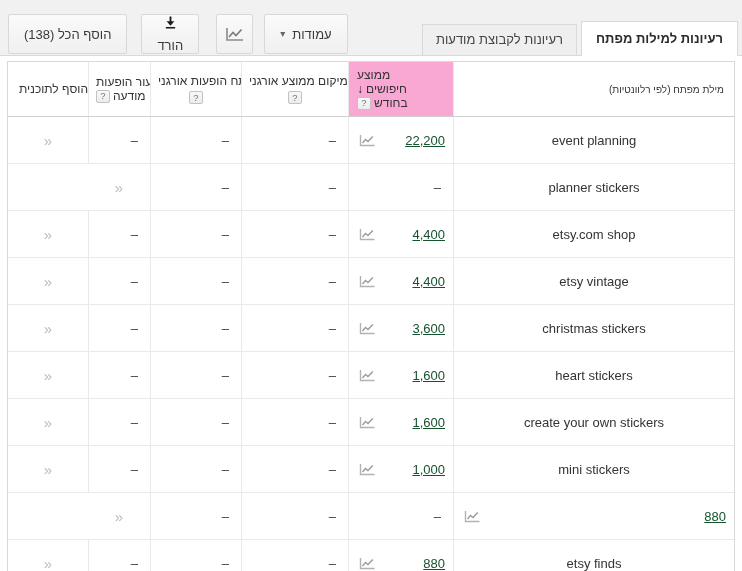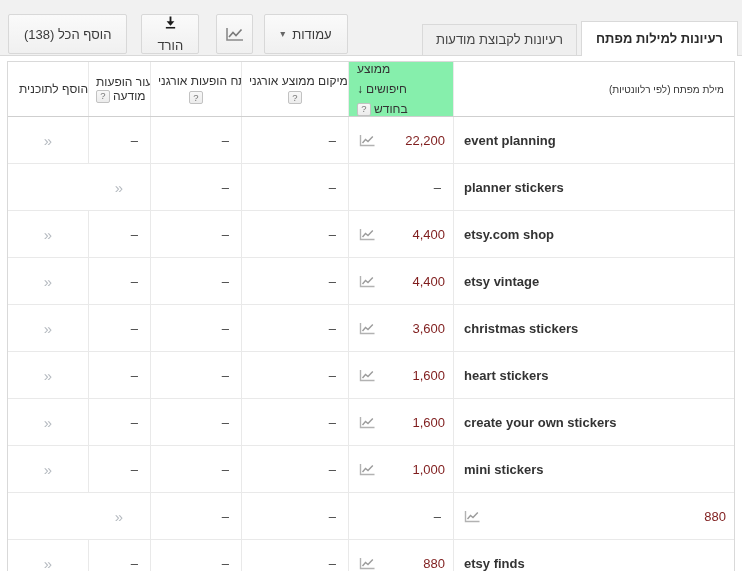--- a/index.html
+++ b/index.html
@@ -28,38 +28,38 @@
   
   .table { position:absolute; top:61px; right:7px; left:7px;
            border:1px solid #d9d9d9; background:#fff; }
   .grid-row { display:grid; grid-template-columns:1fr 105px 107px 91px 62px 80px; }
   .grid-row > div { overflow:hidden; }
   .grid-row > div:not(:last-child) { border-left:1px solid #e9e9e9; }
 
   .thead { height:55px; border-bottom:1px solid #cfcfcf; font-size:12px; color:#333; }
   .thead > div { display:flex; }
   .th-keyword { align-items:center; justify-content:flex-start; padding:0 10px; font-size:10px; }
-  .th-search { background:#86efac; flex-direction:column; align-items:flex-end;
-               justify-content:space-between; padding:0 8px; line-height:14px; }
+  .th-search { background:#f9a8d4; flex-direction:column; align-items:flex-end;
+               justify-content:center; padding:0 8px; line-height:14px; }
   .th-line { display:flex; align-items:center; gap:3px; white-space:nowrap; }
   .sort-arrow { font-weight:bold; color:#222; font-size:12px; }
   .th-stack { flex-direction:column; align-items:flex-end; justify-content:center;
               padding:0 7px; line-height:14px; white-space:nowrap; }
   .help { display:inline-flex; align-items:center; justify-content:center;
           width:14px; height:13px; border:1px solid #c2c2c2; border-radius:2px;
           background:linear-gradient(#f8f8f8,#ececec); color:#777; font-size:9.5px;
           line-height:1; cursor:pointer; flex:0 0 auto; }
   .help-center { align-self:center; margin-top:3px; }
   .th-add { align-items:center; }
 
   .tr { height:47px; border-bottom:1px solid #e9e9e9; }
   .tr > div { display:flex; align-items:center; }
-  .td-keyword { justify-content:flex-end; padding:0 10px; color:#333;font-weight:bold; }
+  .td-keyword { justify-content:center; padding:0 10px; color:#333; }
   .td-search { justify-content:space-between; padding:0 8px 0 10px; }
-  .td-search .num { color:#7f1d1d; }
+  .td-search .num { color:#14532d;text-decoration:underline; }
   .td-dash { justify-content:flex-start; padding:0 12px; color:#3c3c3c; }
   .td-add { justify-content:center; }
   .chev { color:#b6bbc1; font-size:15px; cursor:pointer; }
   .rowchart { cursor:pointer; flex:0 0 auto; }
 </style>
 </head>
 <body>
 
 <div class="topbar">
   <div class="btn-group">

